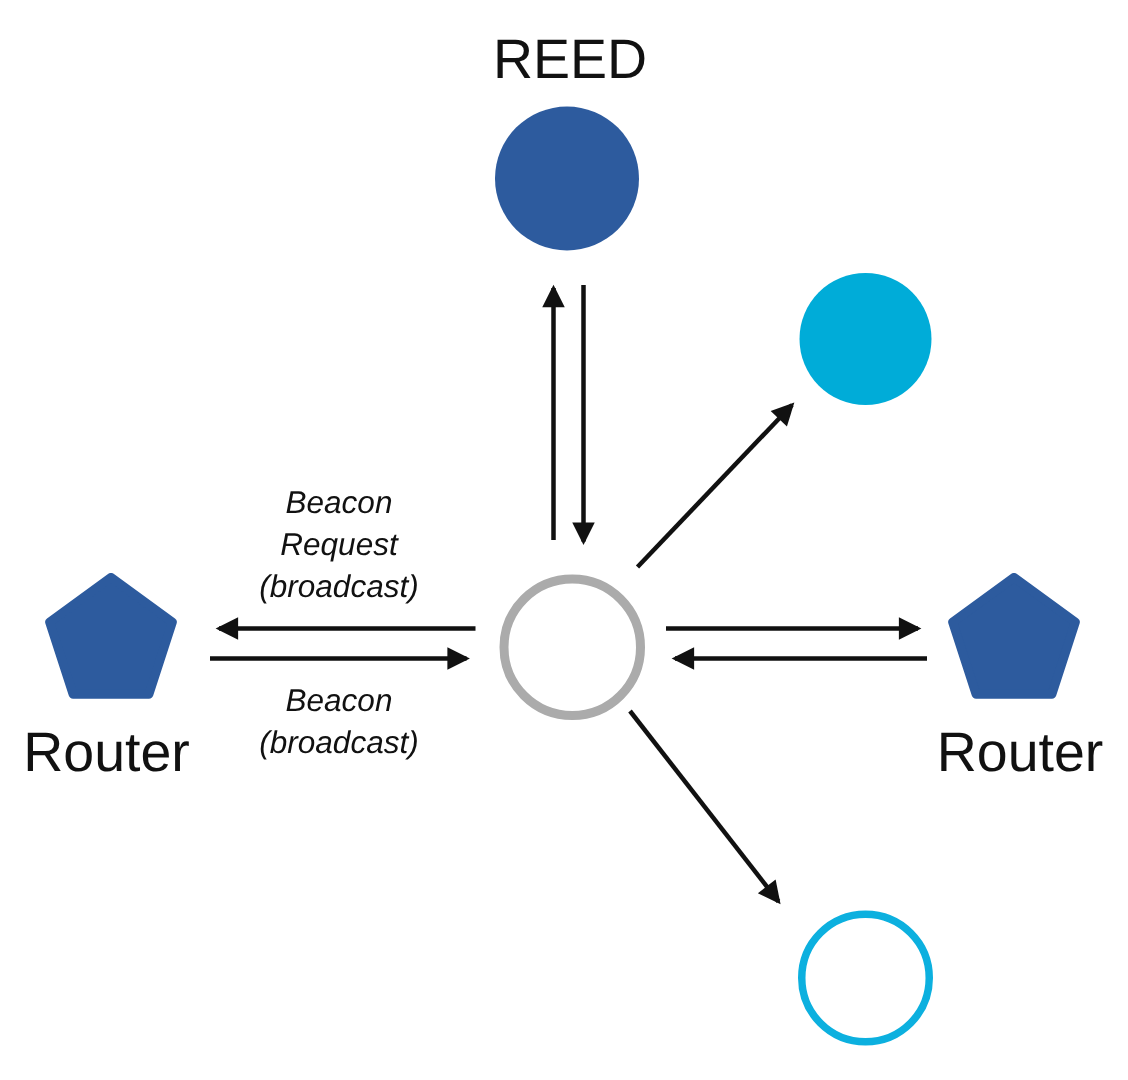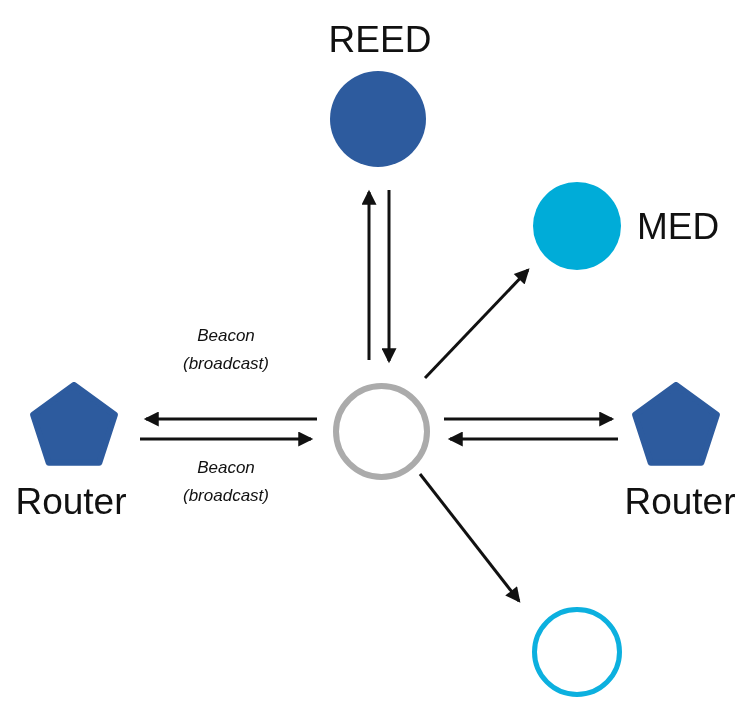--- a/index.html
+++ b/index.html
@@ -79,21 +79,21 @@
   }
   .reed-label   { left: 305px; top: 19px;  width: 150px; text-align: center; }
   .med-label    { left: 637px; top: 206px; }
   .router-left-label  { left: 0px;   top: 481px; width: 142px; text-align: center; }
   .router-right-label { left: 608px; top: 481px; width: 144px; text-align: center; }
   .sed-label    { left: 646px; top: 629px; }
   .msg-label {
     position: absolute;
     left: 136px;
     width: 180px;
-    font-size: 17px;
+    font-size: 21px;
     line-height: 28px;
     font-style: italic;
     text-align: center;
     color: var(--text, #111111);
   }
   .beacon-request-label { top: 322px; }
   .beacon-label         { top: 454px; }
 </style>
 </head>
 <body>
@@ -113,38 +113,38 @@
     <line x1="140" y1="439" x2="311" y2="439" marker-end="url(#ah)"></line>
     <line x1="444" y1="419" x2="612" y2="419" marker-end="url(#ah)"></line>
     <line x1="618" y1="439" x2="450" y2="439" marker-end="url(#ah)"></line>
     <line x1="420" y1="474" x2="519" y2="601" marker-end="url(#ah)"></line>
   </svg>
 
   <div class="node-label reed-label">REED</div>
   <div class="circle reed-circle"></div>
 
   <div class="circle med-circle"></div>
-  <div class="node-label med-label">MED</div>
 
   <div class="circle center-circle"></div>
 
   <svg class="pentagon pentagon-left" viewBox="0 0 92 86" xmlns="http://www.w3.org/2000/svg">
     <polygon points="46,3 86.9,32.7 71.3,80.8 20.7,80.8 5.1,32.7"></polygon>
   </svg>
   <div class="node-label router-left-label">Router</div>
 
   <svg class="pentagon pentagon-right" viewBox="0 0 92 86" xmlns="http://www.w3.org/2000/svg">
     <polygon points="46,3 86.9,32.7 71.3,80.8 20.7,80.8 5.1,32.7"></polygon>
   </svg>
   <div class="node-label router-right-label">Router</div>
 
   <div class="circle sed-circle"></div>
 
   <div class="msg-label beacon-request-label">
     <div>Beacon</div>
+    <div>Request</div>
     <div>(broadcast)</div>
   </div>
 
   <div class="msg-label beacon-label">
     <div>Beacon</div>
     <div>(broadcast)</div>
   </div>
 
 </div>
 

